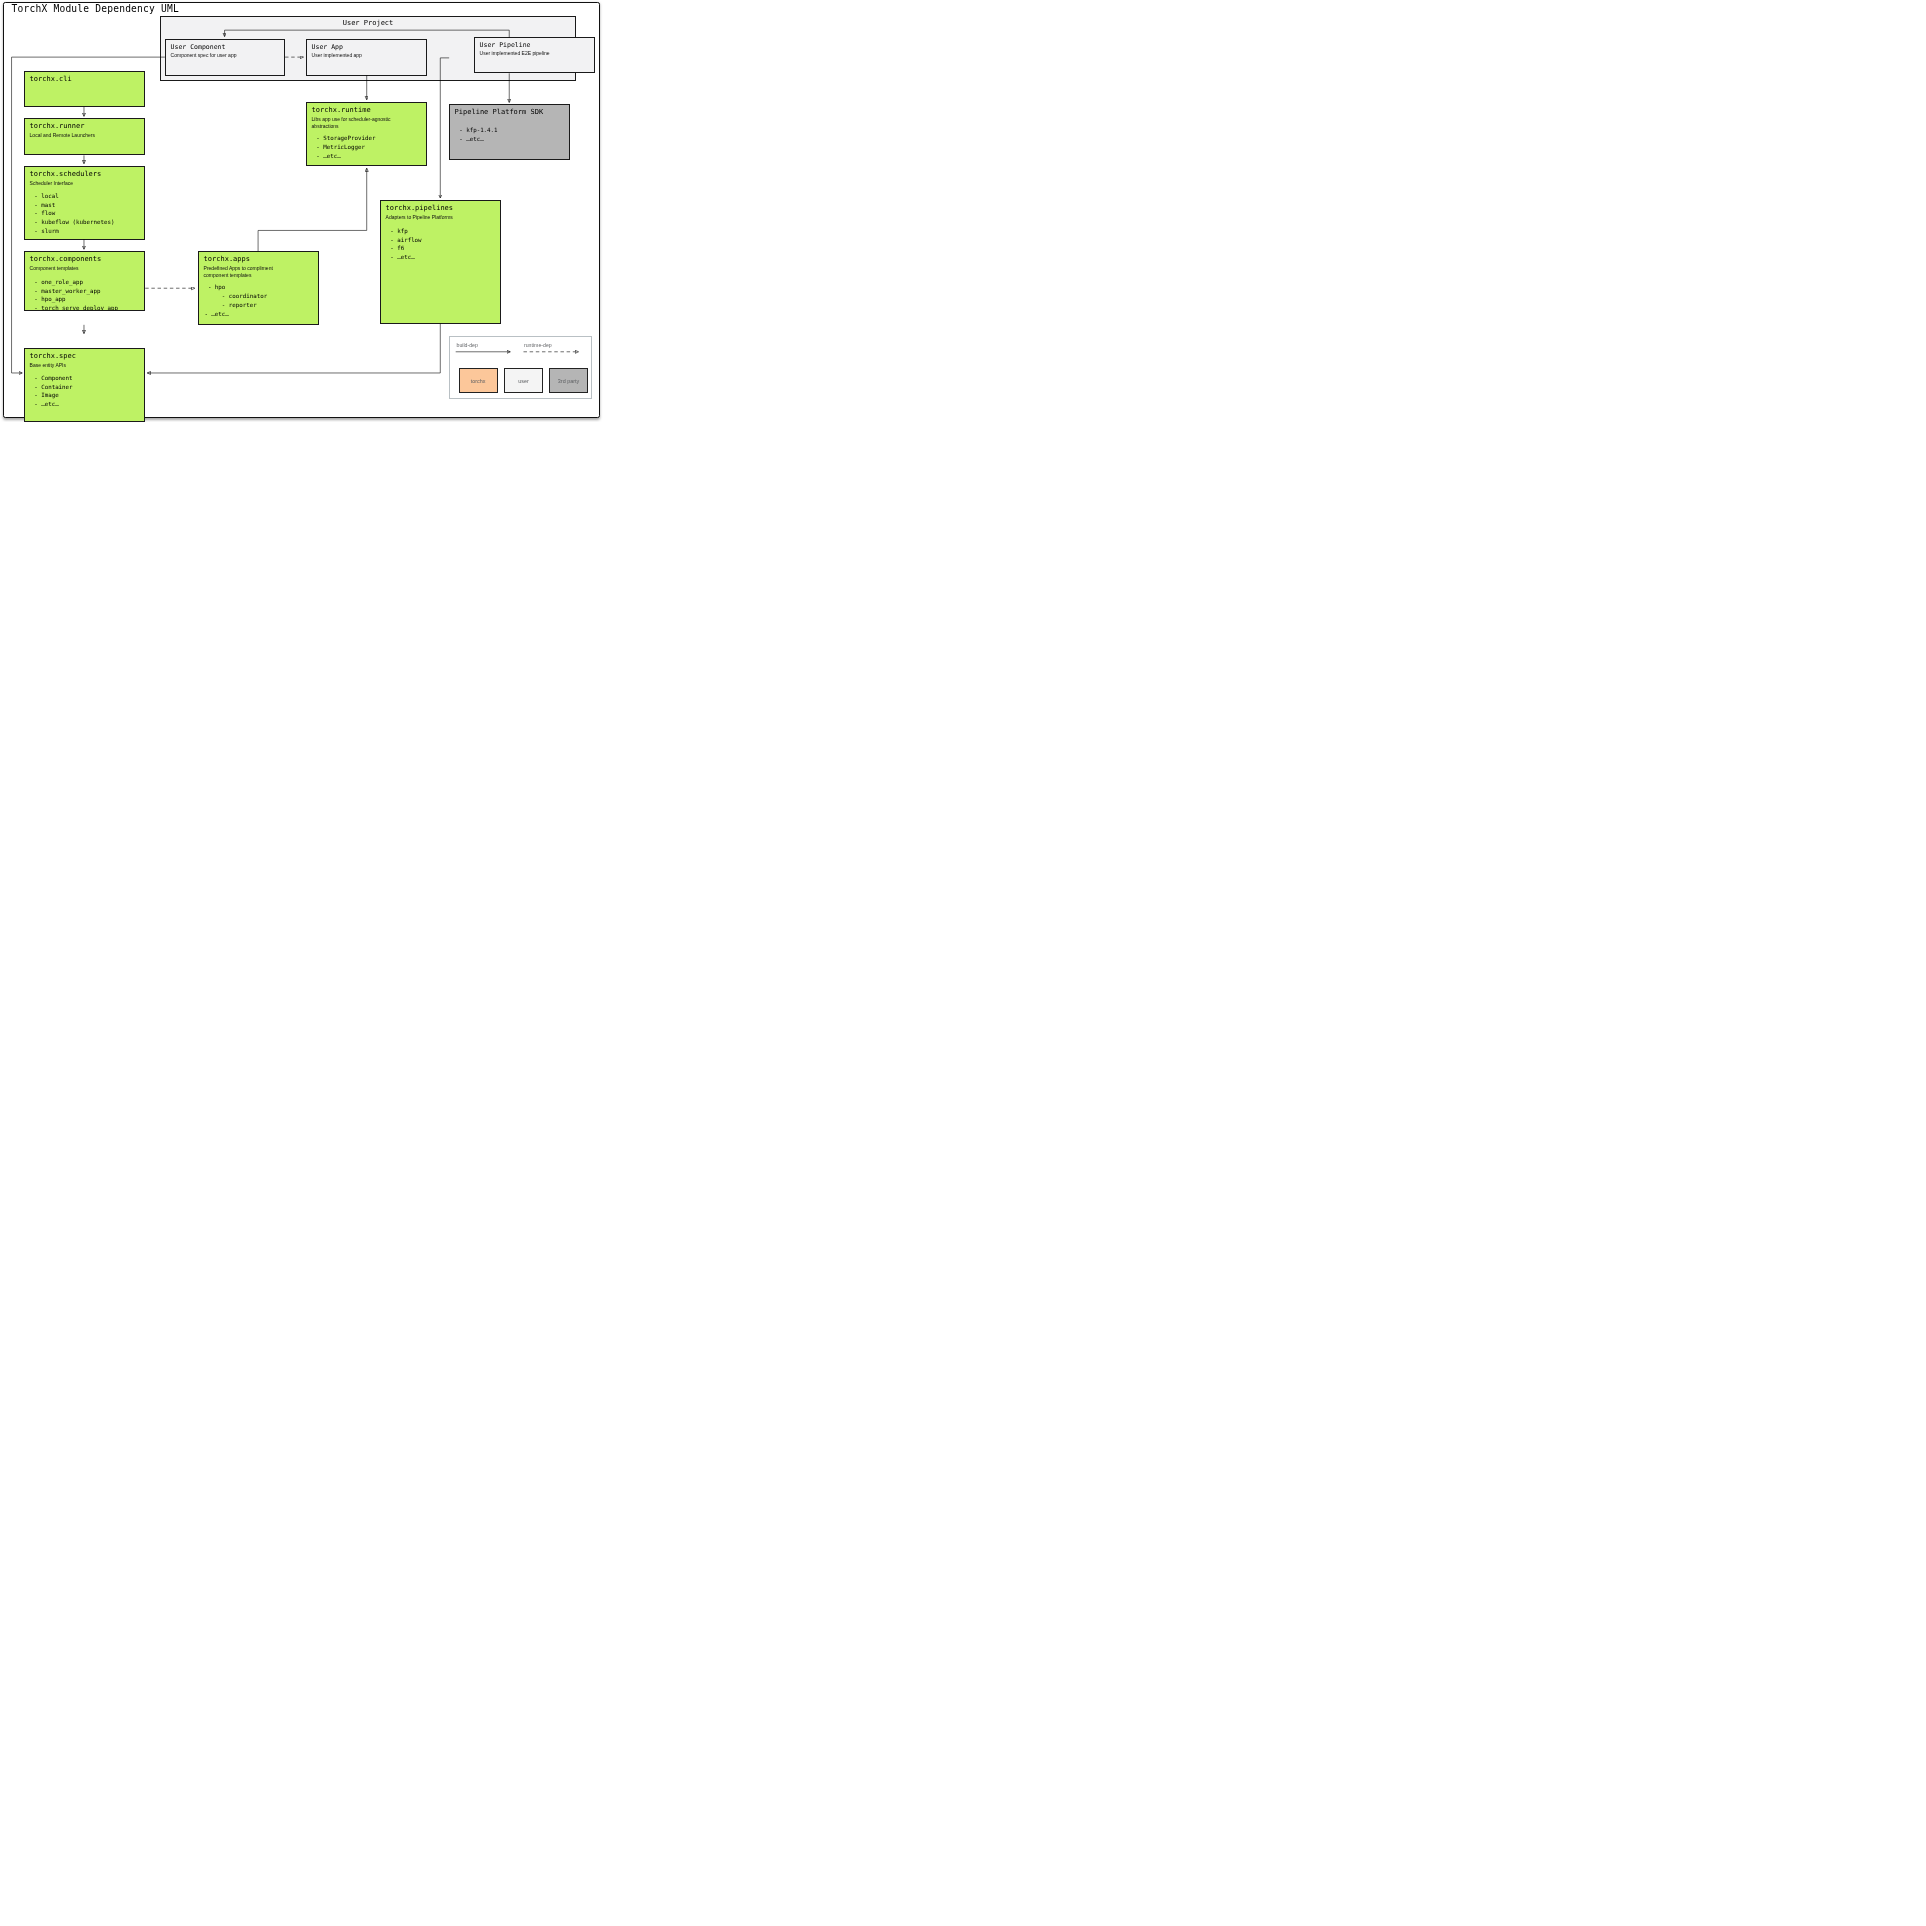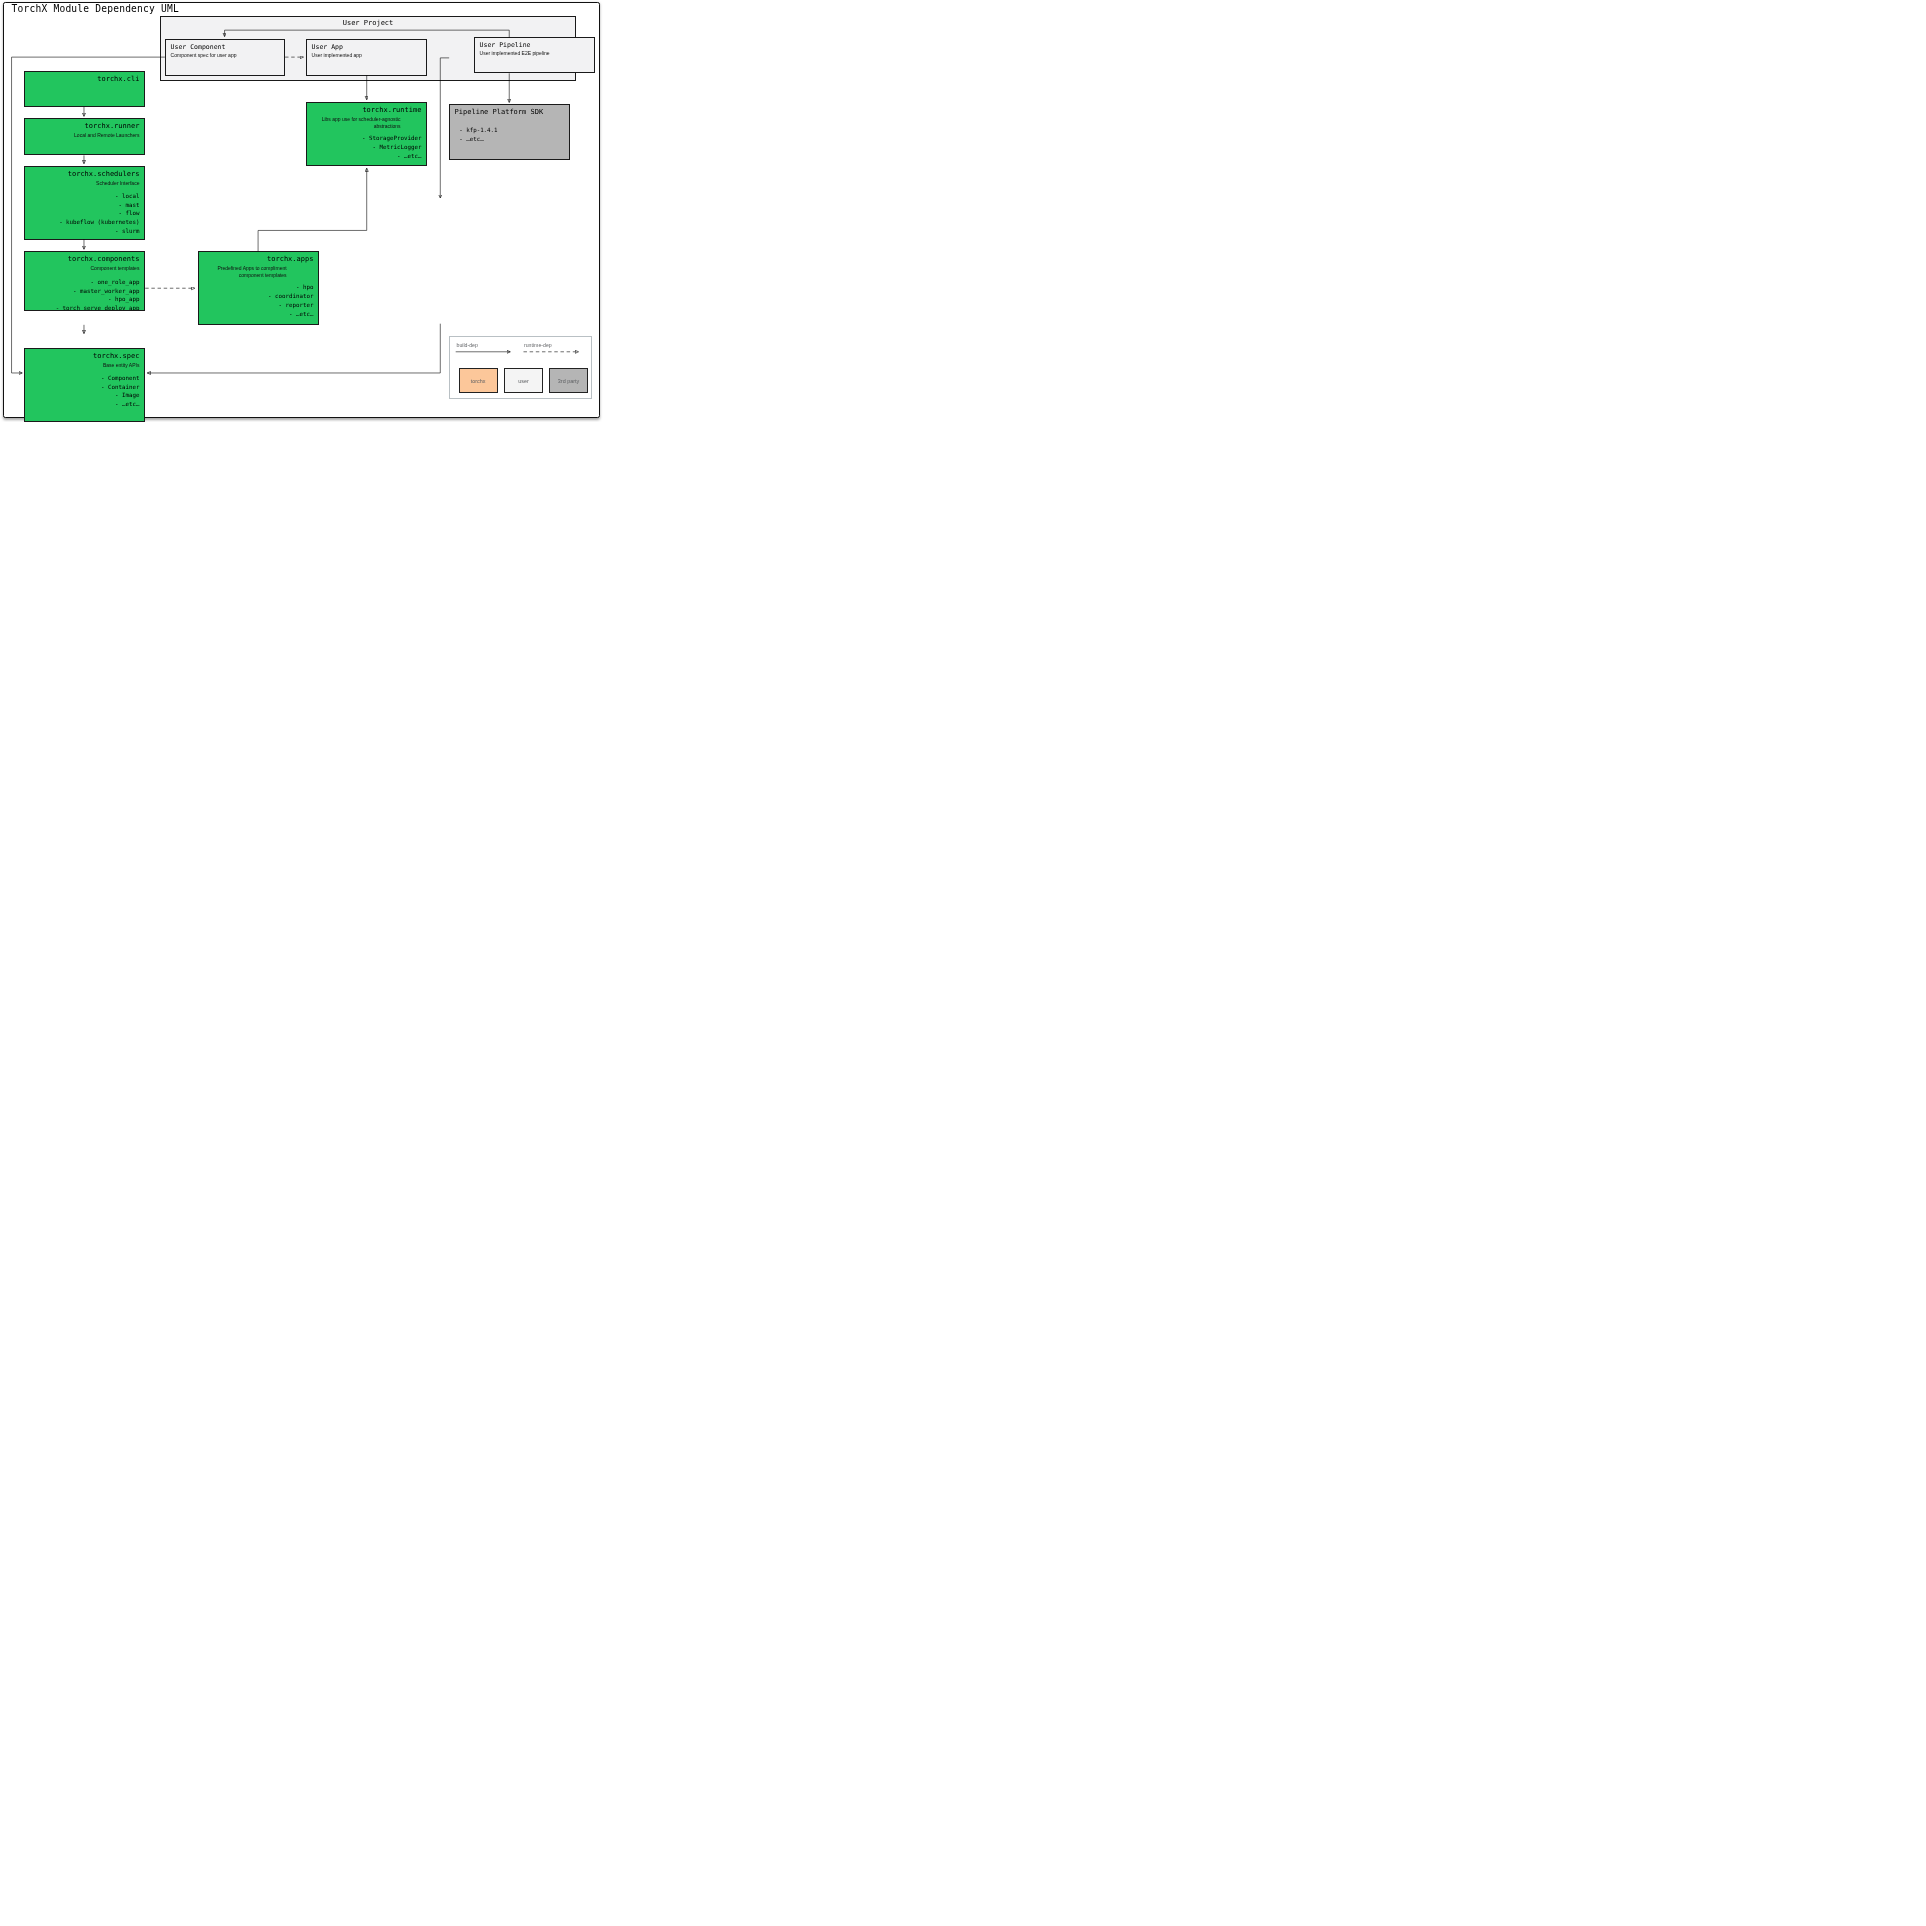--- a/index.html
+++ b/index.html
@@ -29,21 +29,21 @@
     font-family: "DejaVu Sans Mono", "Liberation Mono", monospace;
   }
 
   
   .box {
     position: absolute;
     border: 0.5px solid #1a1a1a;
     padding: 3.1px 4.6px 2.3px 4.6px;
     overflow: hidden;
   }
-  .box.orange { background: #22c55e; text-align: right; }
+  .box.orange { background: #bef264; }
   .box.lightgray { background: #f2f2f3; }
   .box.gray { background: #b5b5b5; }
 
   .btitle {
     font-family: "DejaVu Sans Mono", "Liberation Mono", monospace;
     font-size: 7px; color: #000; line-height: 1.25;
     white-space: nowrap;
   }
   .btitle.small { font-size: 6.5px; }
   .bsub {
@@ -186,20 +186,30 @@
     <div class="btitle">torchx.apps</div>
     <div class="bsub" style="width:83px;">Predefined Apps to compliment component templates</div>
     <div class="blist tight" style="padding-left:0.8px;">
       <div class="bitem"> - hpo</div>
       <div class="bitem">     - coordinator</div>
       <div class="bitem">     - reporter</div>
       <div class="bitem">- …etc…</div>
     </div>
   </div>
 
+  <div class="box orange" style="left:380px; top:200px; width:121px; height:124px;">
+    <div class="btitle">torchx.pipelines</div>
+    <div class="bsub">Adapters to Pipeline Platforms</div>
+    <div class="blist">
+      <div class="bitem">- kfp</div>
+      <div class="bitem">- airflow</div>
+      <div class="bitem">- f6</div>
+      <div class="bitem">- …etc…</div>
+    </div>
+  </div>
 
   <div class="box gray" style="left:449px; top:104px; width:121px; height:56px;">
     <div class="btitle">Pipeline Platform SDK</div>
     <div class="blist loose">
       <div class="bitem">- kfp-1.4.1</div>
       <div class="bitem">- …etc…</div>
     </div>
   </div>
 
   <div class="legend">

